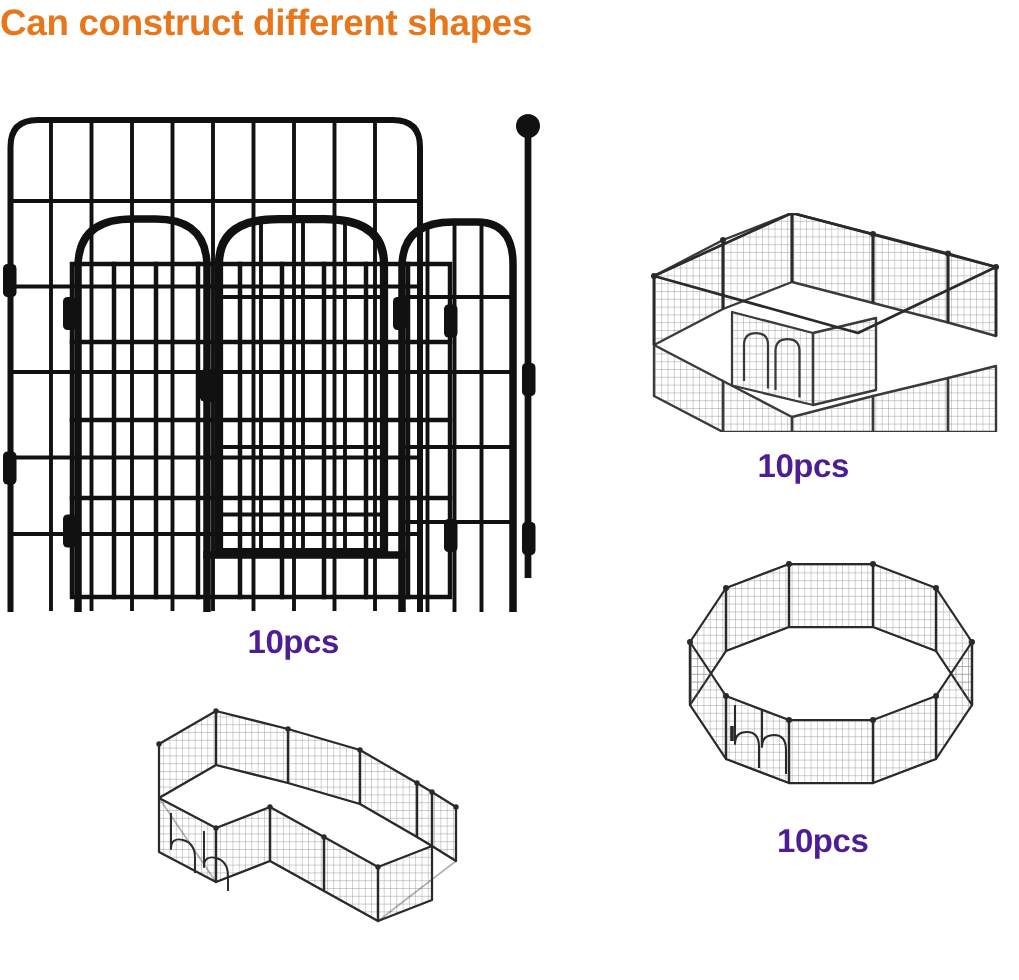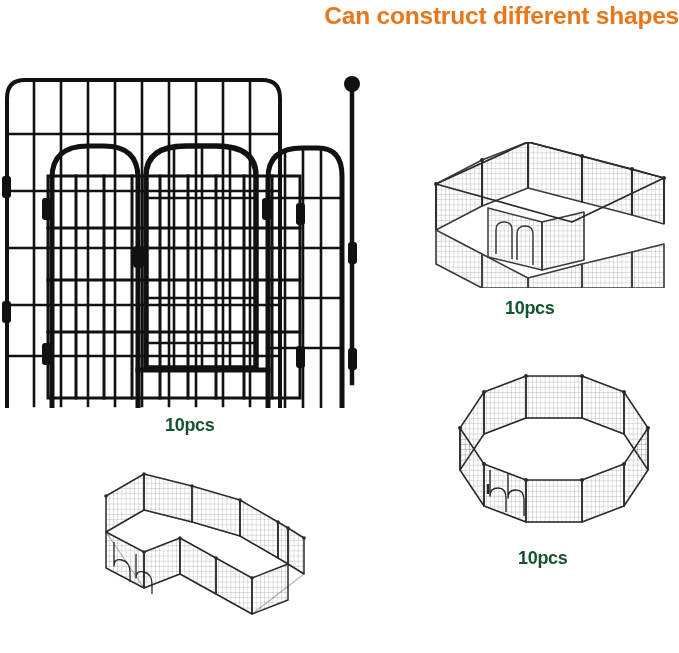--- a/index.html
+++ b/index.html
@@ -13,33 +13,33 @@
     position: relative;
     overflow: hidden;
     font-family: "Liberation Sans", sans-serif;
   }
 
   #page-title {
     position: absolute;
     top: 2px;
     left: 0;
     width: 679px;
-    text-align: right;
+    text-align: left;
     font-size: 24.5px;
     font-weight: bold;
     color: #e8761a;
     letter-spacing: -0.2px;
     white-space: nowrap;
   }
 
   .qty-label {
     position: absolute;
-    font-size: 18px;
+    font-size: 22px;
     font-weight: bold;
-    color: #14532d;
+    color: #4c1d95;
     letter-spacing: -0.3px;
     white-space: nowrap;
   }
   #qty-main      { left: 165px; top: 415px; }
   #qty-rect      { left: 505px; top: 298px; }
   #qty-octagon   { left: 518px; top: 548px; }
 
   .fig {
     position: absolute;
   }

